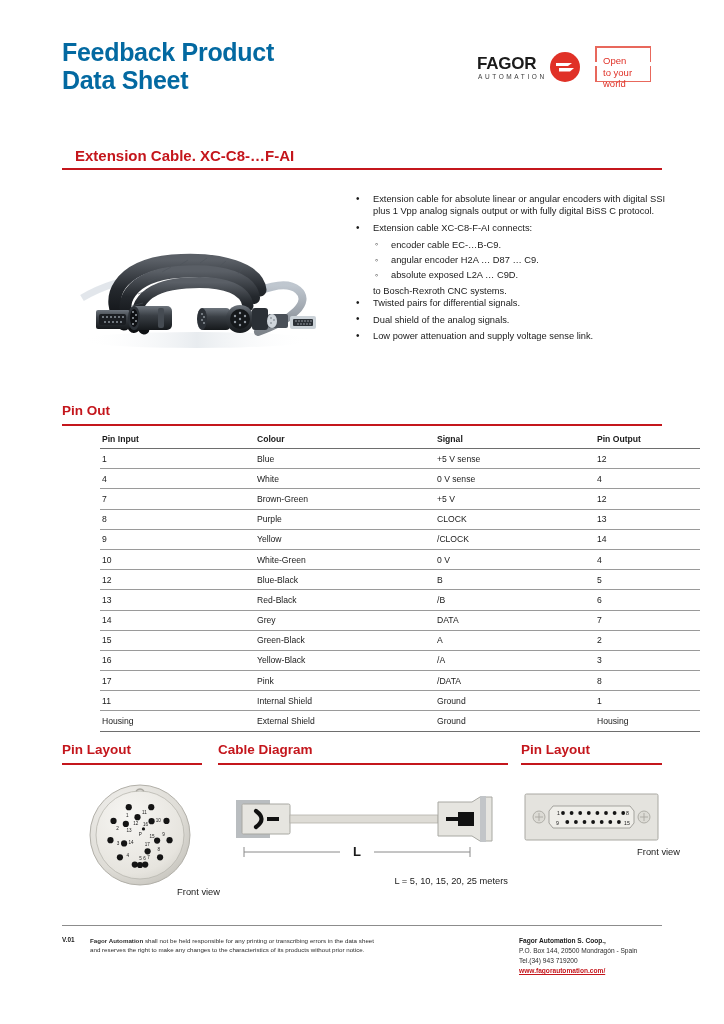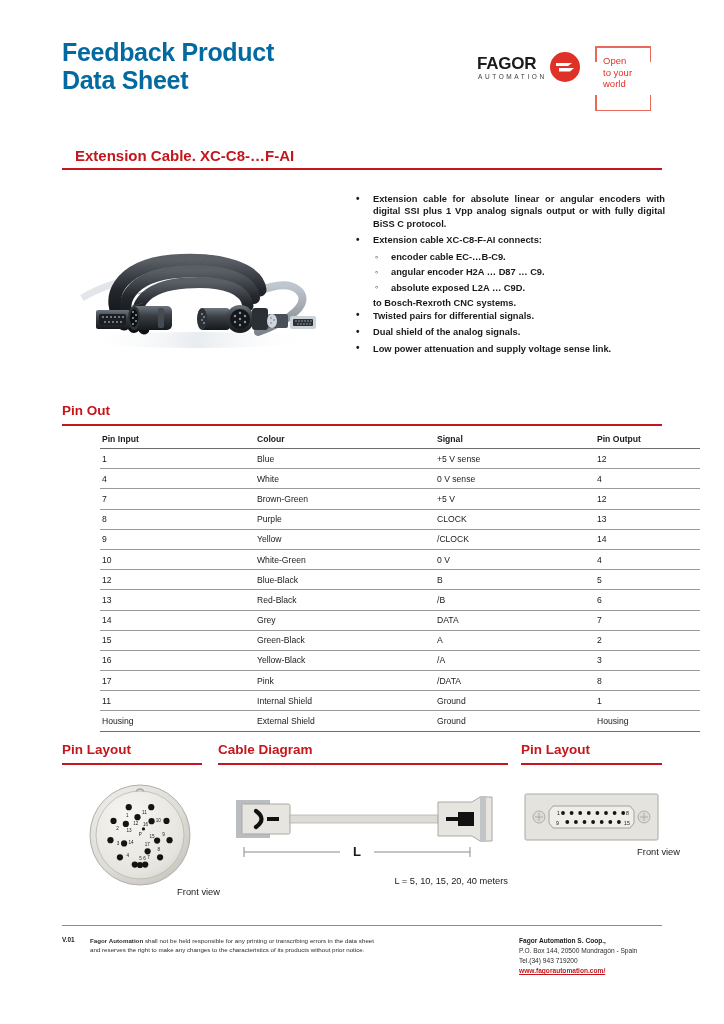--- a/index.html
+++ b/index.html
@@ -66,21 +66,21 @@
     background: #e03127;
   }
   .logo-mark .arrow {
     position: absolute;
     left: 5px; top: 9px;
     width: 20px; height: 12px;
   }
   .open-box {
     position: absolute;
     left: 118px; top: 0px;
-    width: 56px; height: 65px;
+    width: 56px; height: 36px;
   }
   .open-box .frame-t {
     position: absolute; left: 0; top: 0;
     width: 56px; height: 1.5px; background: #e8685c;
   }
   .open-box .frame-l {
     position: absolute; left: 0; top: 0;
     width: 1.5px; height: 16px; background: #e8685c;
   }
   .open-box .frame-l2 {
@@ -138,21 +138,20 @@
     width: 320px;
     font-size: 9.3px;
     line-height: 12.4px;
     color: #1a1a1a;
   }
   .bullets .li {
     position: relative;
     padding-left: 28px;
     margin-bottom: 4.2px;
     text-align: justify;
-    font-weight: bold;
   }
   .bullets .li::before {
     content: "\2022";
     position: absolute;
     left: 11px; top: -0.5px;
     font-size: 10px;
     color: #1a1a1a;
   }
   .bullets .li.sub {
     padding-left: 46px;
@@ -638,21 +637,21 @@
     </g>
 
     <g stroke="#8a8a8a" stroke-width="1">
       <line x1="22" y1="62" x2="118" y2="62"></line>
       <line x1="152" y1="62" x2="248" y2="62"></line>
       <line x1="22" y1="57" x2="22" y2="67"></line>
       <line x1="248" y1="57" x2="248" y2="67"></line>
     </g>
     <text class="dim-label" x="135" y="66" text-anchor="middle" font-size="13" font-weight="bold" fill="#1a1a1a" font-family="Liberation Sans, sans-serif">L</text>
   </svg>
-  <div class="cap" id="cap-length">L = 5, 10, 15, 20, 40 meters</div>
+  <div class="cap" id="cap-length">L = 5, 10, 15, 20, 25 meters</div>
 
   <svg class="dsub-wrap" viewBox="0 0 135 48">
     <rect x="1" y="1" width="133" height="46" rx="1.5" fill="#e4e3de" stroke="#a9a8a2" stroke-width="1"></rect>
     <circle cx="15" cy="24" r="6" fill="#dcdbd5" stroke="#a9a8a2" stroke-width="0.9"></circle>
     <path d="M11 24 h8 M15 20 v8" stroke="#a9a8a2" stroke-width="0.9"></path>
     <circle cx="120" cy="24" r="6" fill="#dcdbd5" stroke="#a9a8a2" stroke-width="0.9"></circle>
     <path d="M116 24 h8 M120 20 v8" stroke="#a9a8a2" stroke-width="0.9"></path>
     <path d="M29 13 h77 l4 5 v12 l-4 5 h-77 l-4 -5 v-12 z" fill="#efeee9" stroke="#9c9b95" stroke-width="0.9"></path>
     <g class="dsub-dots" fill="#141414">
         <circle cx="39" cy="20" r="1.9"></circle>

